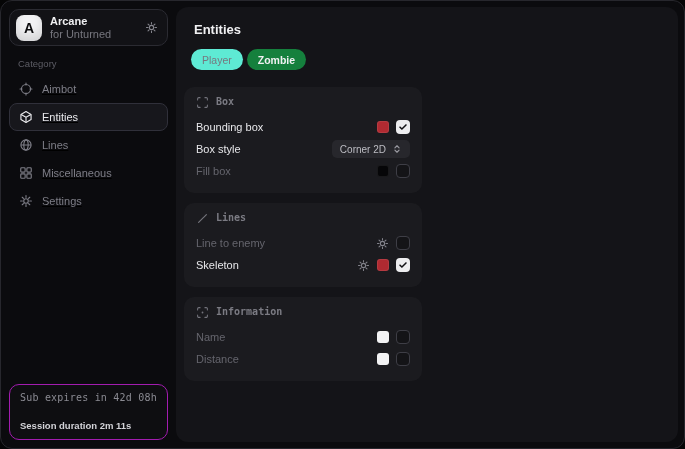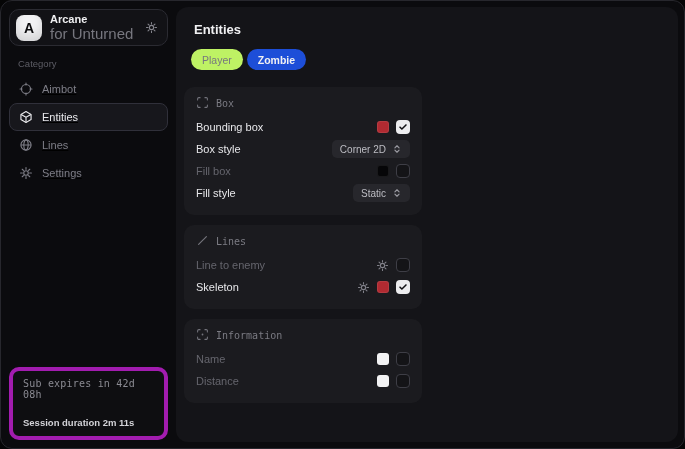--- a/index.html
+++ b/index.html
@@ -21,65 +21,65 @@
     padding:0 9px 0 6px; gap:8px;
   }
   .logo {
     width:26px; height:26px; border-radius:8px; background:#f2f2f4;
     color:#0c0c0e; font-weight:bold; font-size:14px;
     display:flex; align-items:center; justify-content:center;
     box-shadow:inset 0 -6px 10px rgba(0,0,0,.12);
   }
   .brand-text { display:flex; flex-direction:column; line-height:1.15; }
   .brand-title { color:#efeff1; font-size:11px; font-weight:bold; }
-  .brand-sub { color:#77777f; font-size:15px; }
+  .brand-sub { color:#77777f; font-size:11px; }
   .brand-gear { margin-left:auto; color:#84848c; display:flex; }
 
   .category-label { margin:12px 0 6px 17px; color:#5d5d65; font-size:9.5px; }
 
   .nav { display:flex; flex-direction:column; padding:0 8px;text-decoration:underline; }
   .nav-item {
     height:28px; display:flex; align-items:center; gap:9px;
     padding:0 9px; border-radius:8px; color:#7e7e87; font-size:11px;
     border:1px solid transparent; cursor:pointer;
   }
   .nav-item.active { background:#17171c; border-color:#30303a; color:#e9e9ec; }
   .nav-item .nicon { display:flex; color:inherit; }
 
   .sub-card {
     position:absolute; left:8px; right:8px; bottom:8px;
-    border:4px solid #a21caf; border-radius:10px; background:#0e0e11;
+    border:1px solid #a21caf; border-radius:10px; background:#0e0e11;
     padding:7px 10px 8px;
   }
   .sub-line1 { font-family:"DejaVu Sans Mono",monospace; font-size:10px; color:#8b8b93; letter-spacing:.2px; }
   .sub-line2 { font-size:9.5px; font-weight:bold; color:#d3d3d8; margin-top:17px; }
 
   
   .panel {
     position:absolute; left:175px; top:6px; right:6px; bottom:6px;
     background:#141418; border-radius:12px;
   }
   .page-title { margin:15px 0 0 18px; color:#f0f0f2; font-size:13px; font-weight:bold; }
 
   .tabs { display:flex; gap:4px; margin:12px 0 0 15px; }
   .tab {
     height:21px; padding:0 11px; border-radius:11px; font-size:10.5px;
-    display:flex; align-items:center; color:#77777f; background:#bef264;
+    display:flex; align-items:center; color:#77777f; background:#5eead4;
     border:none; cursor:pointer;
   }
-  .tab.active { background:#1d4ed8; color:#f1f1f3; font-weight:bold; }
+  .tab.active { background:#15803d; color:#f1f1f3; font-weight:bold; }
 
   .columns { display:flex; gap:12px; margin:17px 6px 0 8px; align-items:flex-start; }
   .col-left { width:238px; display:flex; flex-direction:column; gap:10px; }
   .col-right { width:240px; }
 
   .card { background:#1b1b1f; border-radius:10px; padding:9px 12px 11px; }
   .card-head {
-    display:flex; align-items:flex-end; gap:7px; margin-bottom:7px;
-    color:#7b7b83; font-family:"DejaVu Sans Mono",monospace; font-size:10px;
+    display:flex; align-items:flex-start; gap:7px; margin-bottom:7px;
+    color:#7b7b83; font-family:"DejaVu Sans Mono",monospace; font-size:10px;font-weight:bold;
   }
   .card-head .hicon { display:flex; color:#74747c; }
 
   .row { height:22px; display:flex; align-items:center; justify-content:space-between; }
   .row-label { font-size:11px; color:#e7e7ea; }
   .row-label.dim { color:#65656d; }
   .controls { display:flex; align-items:center; gap:7px; }
 
   .swatch { width:12px; height:12px; border-radius:3px; border:1px solid rgba(255,255,255,.08); }
 
@@ -158,20 +158,31 @@
           <svg width="14" height="14" viewBox="0 0 16 16" fill="none" stroke="currentColor" stroke-width="1.3">
             <circle cx="8" cy="8" r="5.8"></circle>
             <ellipse cx="8" cy="8" rx="2.5" ry="5.8"></ellipse>
             <path d="M2.2 8h11.6"></path>
           </svg>
         </span>
         <span>Lines</span>
       </div>
       <div class="nav-item">
         <span class="nicon">
+          <svg width="14" height="14" viewBox="0 0 16 16" fill="none" stroke="currentColor" stroke-width="1.3">
+            <rect x="2" y="2" width="5" height="5" rx="1"></rect>
+            <rect x="9" y="2" width="5" height="5" rx="1"></rect>
+            <rect x="2" y="9" width="5" height="5" rx="1"></rect>
+            <rect x="9" y="9" width="5" height="5" rx="1"></rect>
+          </svg>
+        </span>
+        <span>Miscellaneous</span>
+      </div>
+      <div class="nav-item">
+        <span class="nicon">
           <svg width="14" height="14" viewBox="0 0 16 16" fill="none" stroke="currentColor" stroke-width="1.3" stroke-linecap="round">
             <circle cx="8" cy="8" r="2.6"></circle>
             <path d="M8 1.8v2M8 12.2v2M1.8 8h2M12.2 8h2M3.7 3.7l1.4 1.4M10.9 10.9l1.4 1.4M12.3 3.7l-1.4 1.4M5.1 10.9l-1.4 1.4"></path>
           </svg>
         </span>
         <span>Settings</span>
       </div>
     </nav>
 
     <div class="sub-card">
@@ -228,33 +239,20 @@
           </div>
 
           <div class="row">
             <span class="row-label dim">Fill box</span>
             <span class="controls">
               <span class="swatch" style="background-color: rgb(6, 6, 8);"></span>
               <span class="checkbox unchecked"></span>
             </span>
           </div>
 
-          <div class="row">
-            <span class="row-label">Fill style</span>
-            <span class="controls">
-              <button class="select-btn">
-                <span>Static</span>
-                <span class="cicon">
-                  <svg width="10" height="10" viewBox="0 0 12 12" fill="none" stroke="currentColor" stroke-width="1.4" stroke-linecap="round" stroke-linejoin="round">
-                      <path d="M3.5 4.6L6 2.1l2.5 2.5M3.5 7.4L6 9.9l2.5-2.5"></path>
-                    </svg>
-                </span>
-              </button>
-            </span>
-          </div>
         </section>
 
         <section class="card">
           <div class="card-head">
             <span class="hicon">
               <svg width="13" height="13" viewBox="0 0 16 16" fill="none" stroke="currentColor" stroke-width="1.4" stroke-linecap="round">
                   <path d="M3.2 12.8L12.8 3.2"></path>
                 </svg>
             </span>
             <span>Lines</span>

